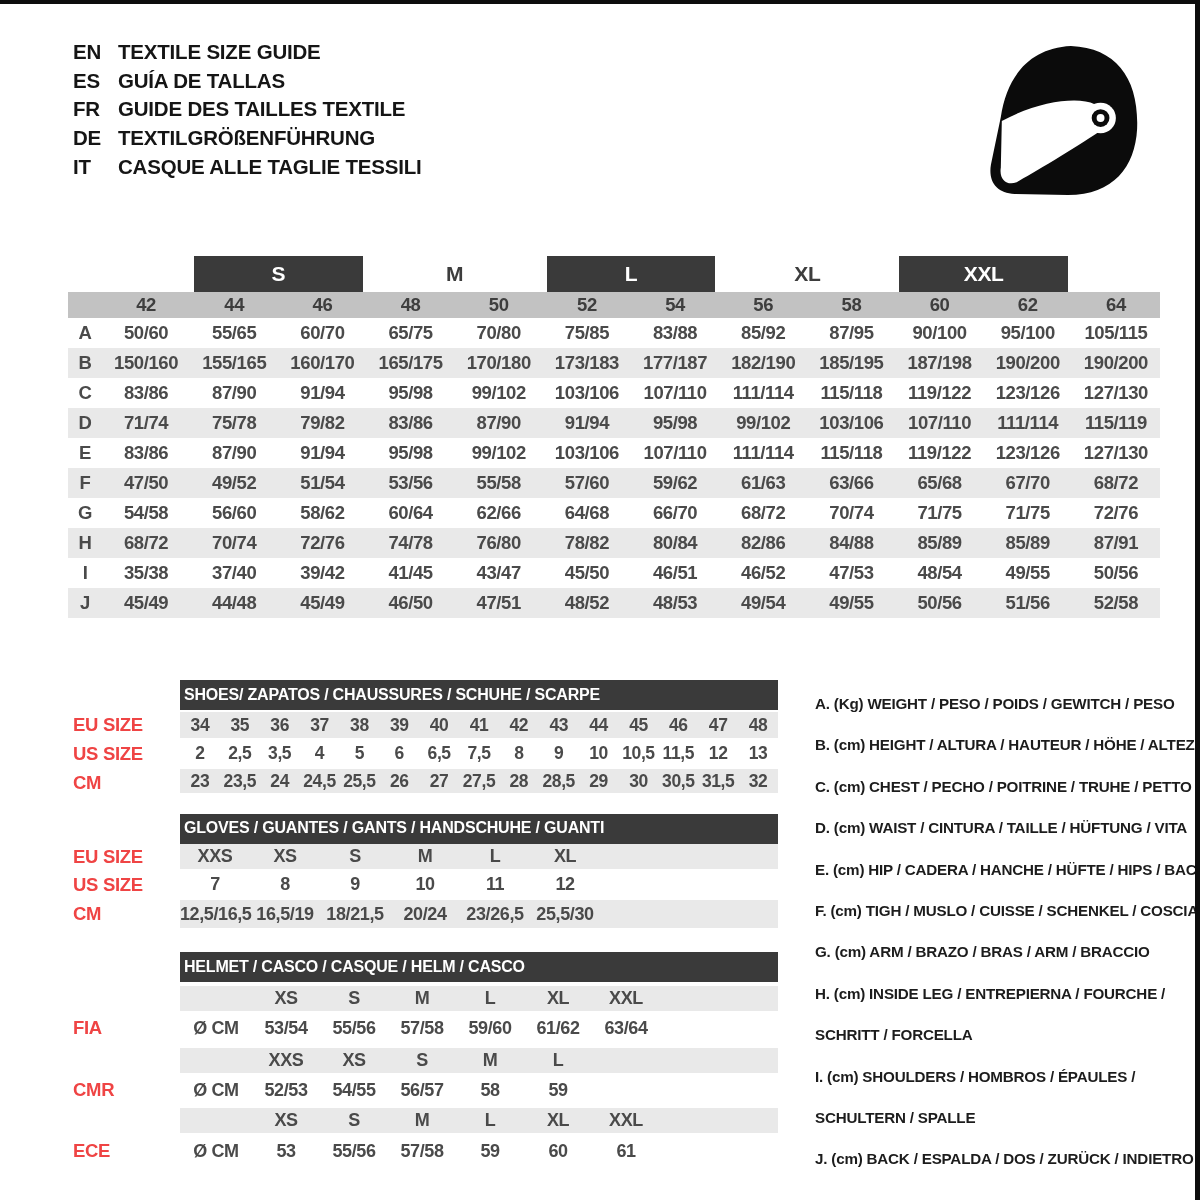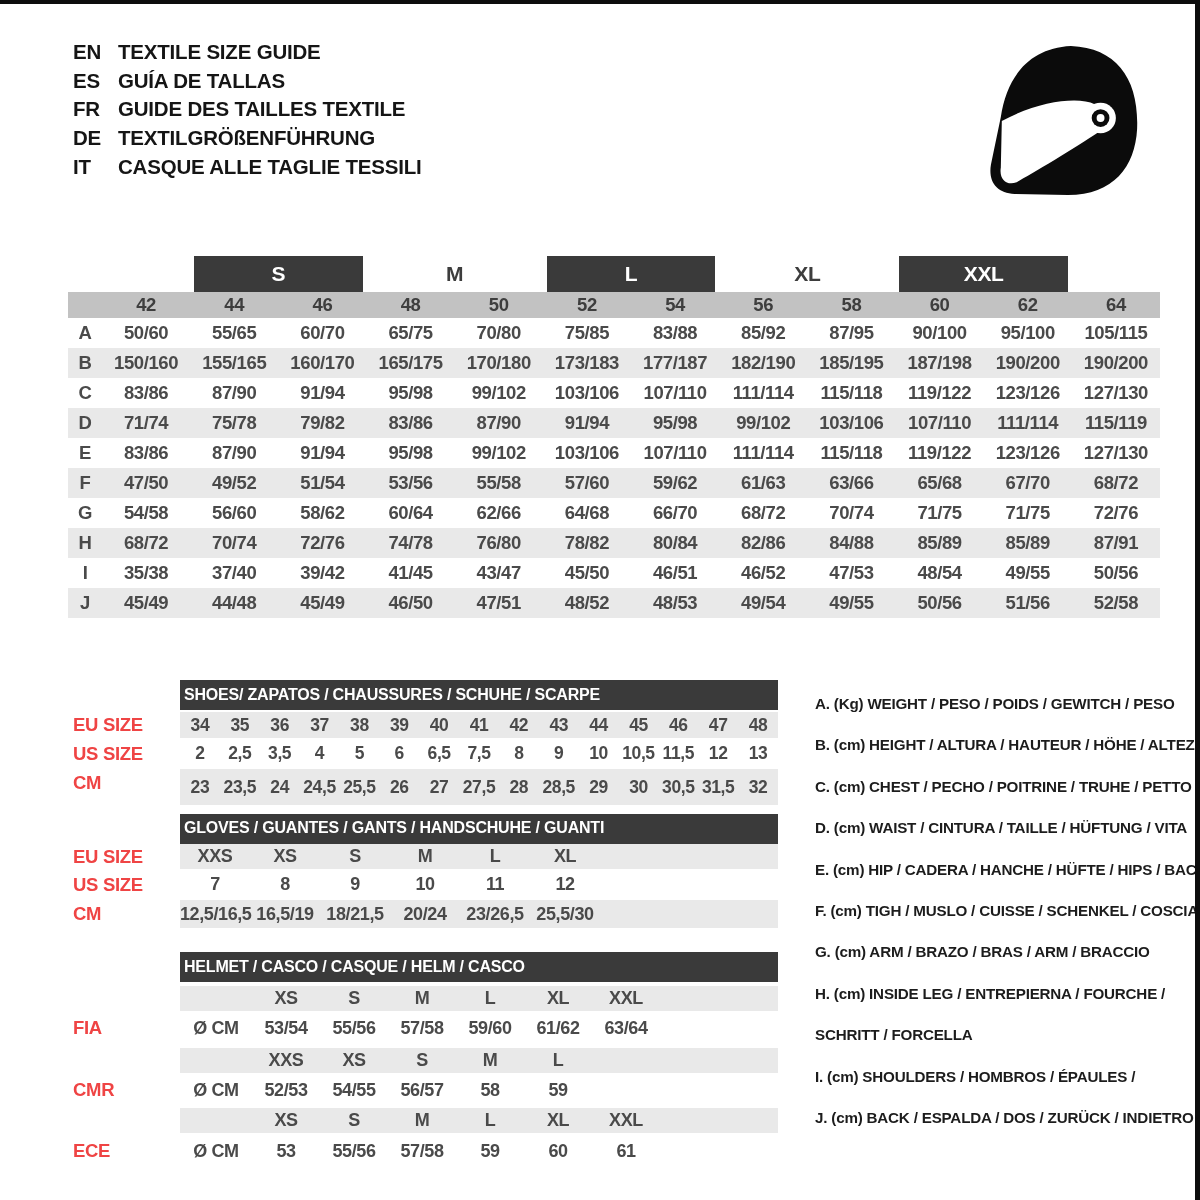--- a/index.html
+++ b/index.html
@@ -286,21 +286,21 @@
       <i>7,5</i>
       <i>8</i>
       <i>9</i>
       <i>10</i>
       <i>10,5</i>
       <i>11,5</i>
       <i>12</i>
       <i>13</i>
   </div>
   <i class="side" style="top:765px;height:28px;line-height:28px">CM</i>
-  <div class="grow s15 gband" style="top:765px;height:36px">
+  <div class="grow s15 gband" style="top:765px;height:24px">
     <i>23</i>
       <i>23,5</i>
       <i>24</i>
       <i>24,5</i>
       <i>25,5</i>
       <i>26</i>
       <i>27</i>
       <i>27,5</i>
       <i>28</i>
       <i>28,5</i>
@@ -406,16 +406,17 @@
     <p>A. (Kg) WEIGHT / PESO / POIDS / GEWITCH / PESO</p>
     <p>B. (cm) HEIGHT / ALTURA / HAUTEUR / HÖHE / ALTEZZA</p>
     <p>C. (cm) CHEST / PECHO / POITRINE / TRUHE / PETTO</p>
     <p>D. (cm) WAIST / CINTURA / TAILLE / HÜFTUNG / VITA</p>
     <p>E. (cm) HIP / CADERA / HANCHE / HÜFTE / HIPS / BACINO</p>
     <p>F. (cm) TIGH / MUSLO / CUISSE / SCHENKEL / COSCIA</p>
     <p>G. (cm) ARM / BRAZO / BRAS / ARM / BRACCIO</p>
     <p>H. (cm) INSIDE LEG / ENTREPIERNA / FOURCHE /</p>
     <p>SCHRITT / FORCELLA</p>
     <p>I. (cm) SHOULDERS / HOMBROS / ÉPAULES /</p>
+    <p>SCHULTERN / SPALLE</p>
     <p>J. (cm) BACK / ESPALDA / DOS / ZURÜCK / INDIETRO</p>
   </div>
 
 </div>
 
 </body></html>

